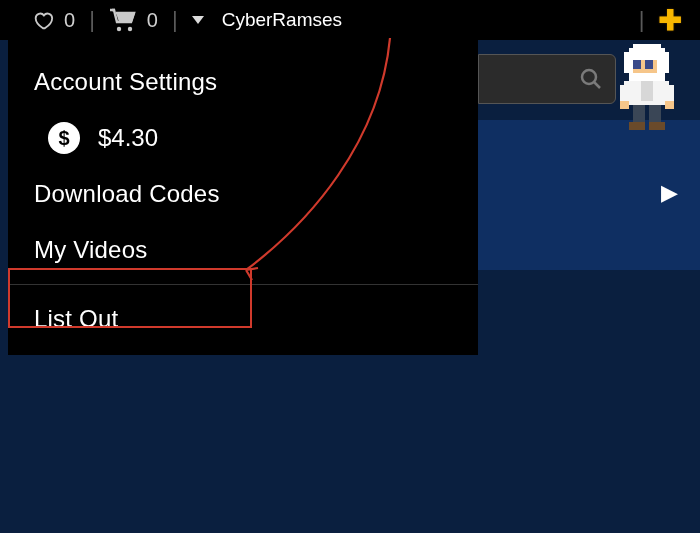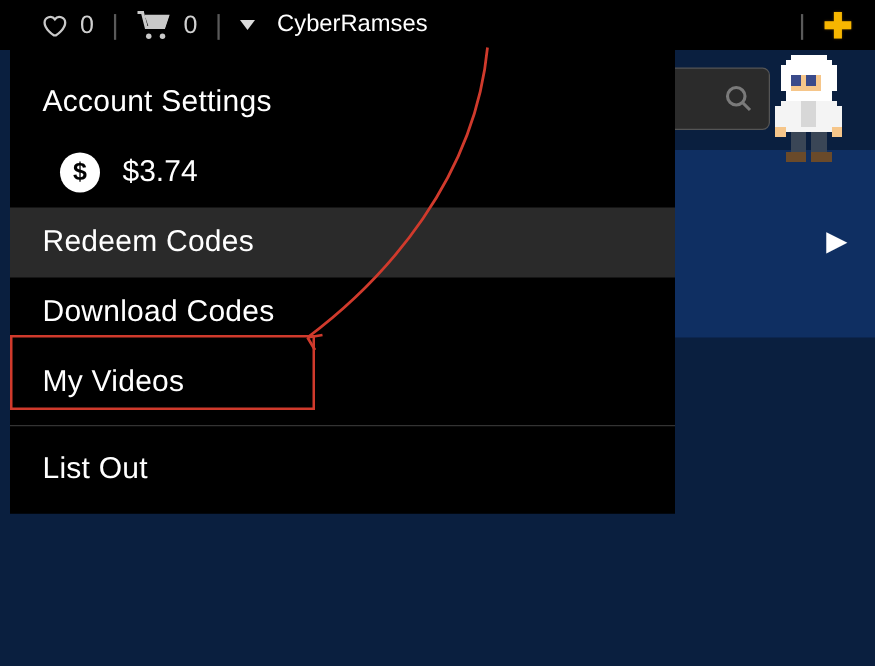--- a/index.html
+++ b/index.html
@@ -53,21 +53,21 @@
   .mag svg{width:24px;height:24px;display:block;}
 
   
   .band{position:absolute;left:478px;right:0;top:120px;height:150px;background:#0f2f62;z-index:3;}
   .band .chev{position:absolute;right:22px;top:60px;color:#fff;font-size:22px;}
 
   
   .menu{
     position:absolute;
     left:8px; top:40px;
-    width:532px;
+    width:470px;
     background:#000;
     z-index:9;
     padding:14px 0 8px 0;
   }
   .mi{
     height:56px;
     display:flex;align-items:center;
     padding-left:26px;
     color:#fff;
     font-size:24px;
@@ -181,24 +181,21 @@
   <rect x="2" y="19" width="4" height="2" fill="#6a4a2a"></rect>
     <rect x="7" y="19" width="4" height="2" fill="#6a4a2a"></rect>
 </svg>
 
 <div class="menu">
   <div class="mi">
     <span class="label">Account Settings</span>
   </div>
   <div class="mi balance">
     <span class="dollar">$</span>
-    <span class="amt">$3.74</span>
-  </div>
-  <div class="mi redeem">
-    <span class="label">Redeem Codes</span>
+    <span class="amt">$4.30</span>
   </div>
   <div class="mi">
     <span class="label">Download Codes</span>
   </div>
   <div class="mi">
     <span class="label">My Videos</span>
   </div>
   <hr>
   <div class="mi">
     <span class="label">List Out</span>

